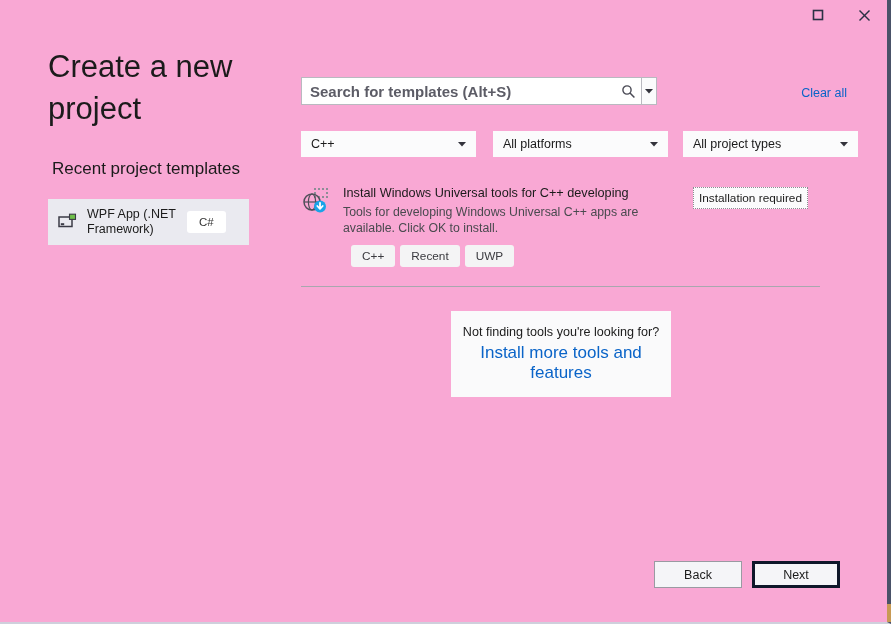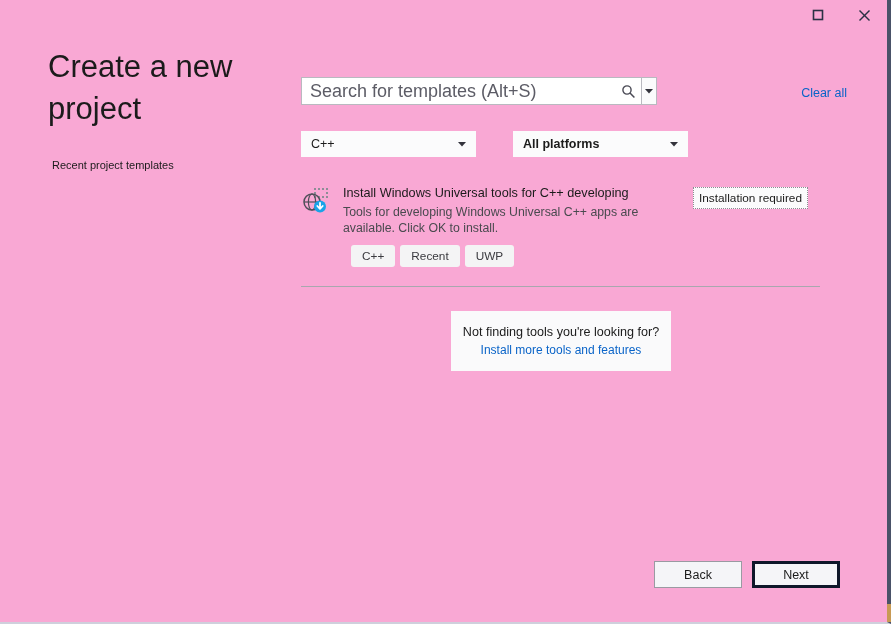--- a/index.html
+++ b/index.html
@@ -69,21 +69,21 @@
     font-size: 31px;
     font-weight: 400;
     line-height: 42px;
     color: #1b1b1b;
     letter-spacing: 0px;
   }
   .section-heading {
     position: absolute;
     left: 52px;
     top: 125px;
-    font-size: 11px;
+    font-size: 17px;
     font-weight: 400;
     color: #1b1b1b;
   }
   .recent-list {
     position: absolute;
     left: 48px;
     top: 165px;
     width: 201px;
   }
   .recent-item {
@@ -136,24 +136,25 @@
     display: flex;
     border: 1px solid #b9b9c0;
     background: #ffffff;
     box-sizing: border-box;
   }
   .search-input {
     flex: 1;
     border: none;
     outline: none;
     font-family: "Liberation Sans", sans-serif;
-    font-size: 18px;
+    font-size: 15px;
     color: #1b1b1b;
     padding: 0 6px 0 8px;
     background: transparent;
+    font-weight: bold;
   }
   .search-input::placeholder { color: #5c5c66; opacity: 1; }
   .search-icon-box {
     width: 26px;
     display: flex;
     align-items: center;
     justify-content: center;
     cursor: default;
   }
   .search-drop {
@@ -192,21 +193,21 @@
     color: #1b1b1b;
     cursor: default;
     background: #fbfbfc;
   }
   .filter .caret {
     position: absolute;
     right: 10px;
     top: 11px;
   }
   .filter-lang     { left: 0px;   width: 175px; padding-left: 10px; box-sizing: border-box; }
-  .filter-platform { left: 212px; width: 175px; padding-left: 10px; box-sizing: border-box; font-weight: bold; }
+  .filter-platform { left: 192px; width: 175px; padding-left: 10px; box-sizing: border-box; }
   .filter-type     { left: 382px; width: 175px; padding-left: 10px; box-sizing: border-box; }
 
   .template-list {
     position: absolute;
     left: 11px;
     top: 150px;
     width: 519px;
   }
   .template-item {
     position: relative;
@@ -282,21 +283,21 @@
     padding: 12px 0 14px;
   }
   .not-finding-text {
     font-size: 12.6px;
     color: #1b1b1b;
     line-height: 18px;
   }
   .not-finding-link {
     display: block;
     margin-top: 2px;
-    font-size: 12px;
+    font-size: 17px;
     color: #0a64c8;
     cursor: default;
   }
 
   
   .footer {
     position: absolute;
     right: 47px;
     bottom: 34px;
     display: flex;
@@ -336,20 +337,31 @@
       </svg>
     </div>
   </div>
 
   <div class="left-panel">
 
     <div class="page-title">Create a new project</div>
 
     <div class="section-heading">Recent project templates</div>
 
+    <div class="recent-list">
+      <div class="recent-item">
+        <svg class="recent-icon" viewBox="0 0 20 20">
+          <rect x="1" y="5" width="13" height="9.5" fill="none" stroke="#3b3b46" stroke-width="1.5"></rect>
+          <rect x="2.8" y="11.2" width="3.4" height="2" fill="#3b3b46"></rect>
+          <rect x="11.5" y="2.2" width="6" height="5.2" fill="#6fc04a" stroke="#3b3b46" stroke-width="1.1"></rect>
+        </svg>
+        <div class="recent-label">WPF App (.NET Framework)</div>
+        <div class="lang-chip">C#</div>
+      </div>
+    </div>
 
   </div>
 
   <div class="right-panel">
 
     <div class="search-row">
       <input class="search-input" type="text" placeholder="Search for templates (Alt+S)" style="">
       <div class="search-icon-box">
         <svg width="15" height="15" viewBox="0 0 15 15">
           <circle cx="6" cy="6" r="4.1" fill="none" stroke="#4a4a55" stroke-width="1.4"></circle>
@@ -374,20 +386,26 @@
         </svg>
       </div>
 
       <div class="filter filter-platform">
         <span>All platforms</span>
         <svg class="caret" width="8" height="5" viewBox="0 0 8 5">
           <path d="M0 0 L8 0 L4 4.6 Z" fill="#33333c"></path>
         </svg>
       </div>
 
+      <div class="filter filter-type">
+        <span>All project types</span>
+        <svg class="caret" width="8" height="5" viewBox="0 0 8 5">
+          <path d="M0 0 L8 0 L4 4.6 Z" fill="#33333c"></path>
+        </svg>
+      </div>
 
     </div>
 
     <div class="template-list">
 
       <div class="template-item">
 
         <div class="tpl-icon">
           <svg width="30" height="30" viewBox="0 0 30 30">
             <g fill="#8d8d96">

